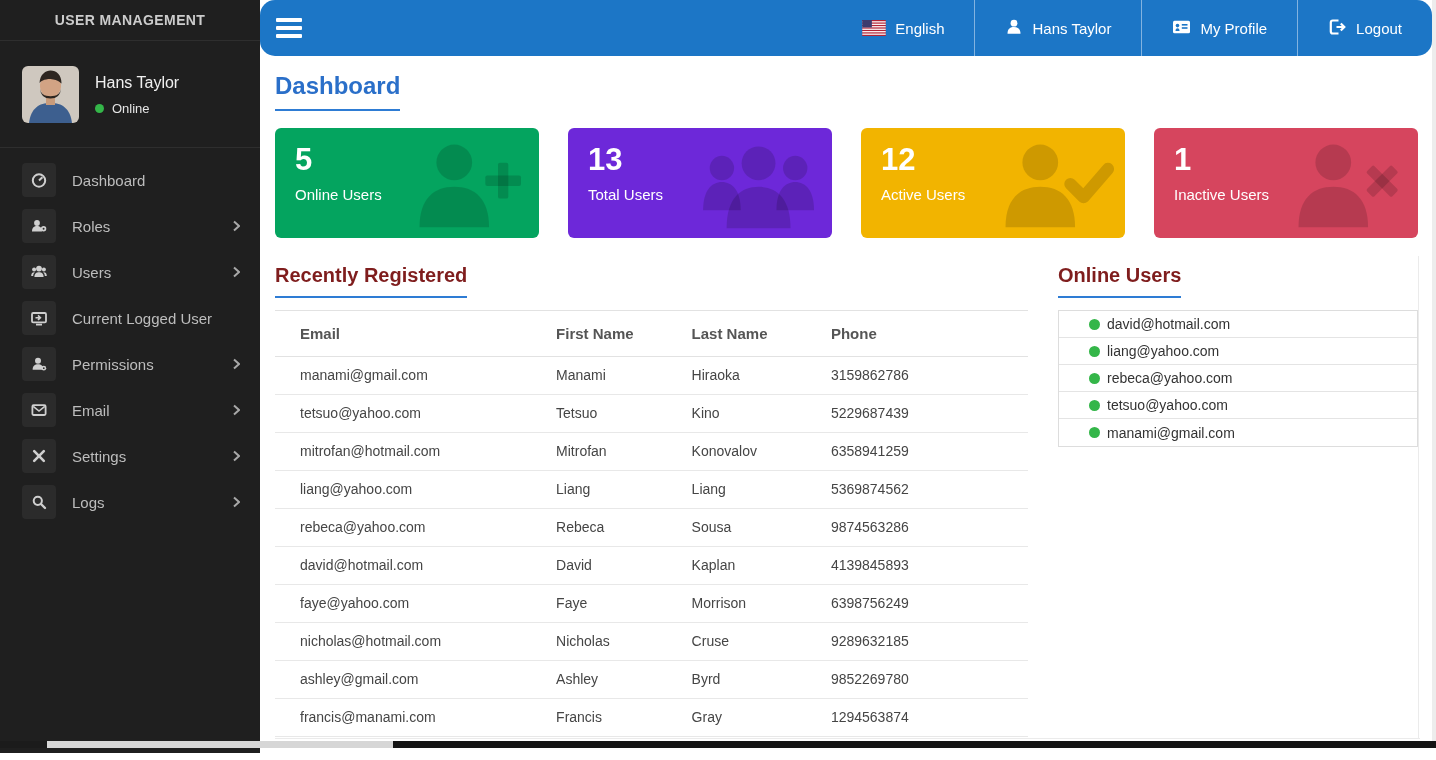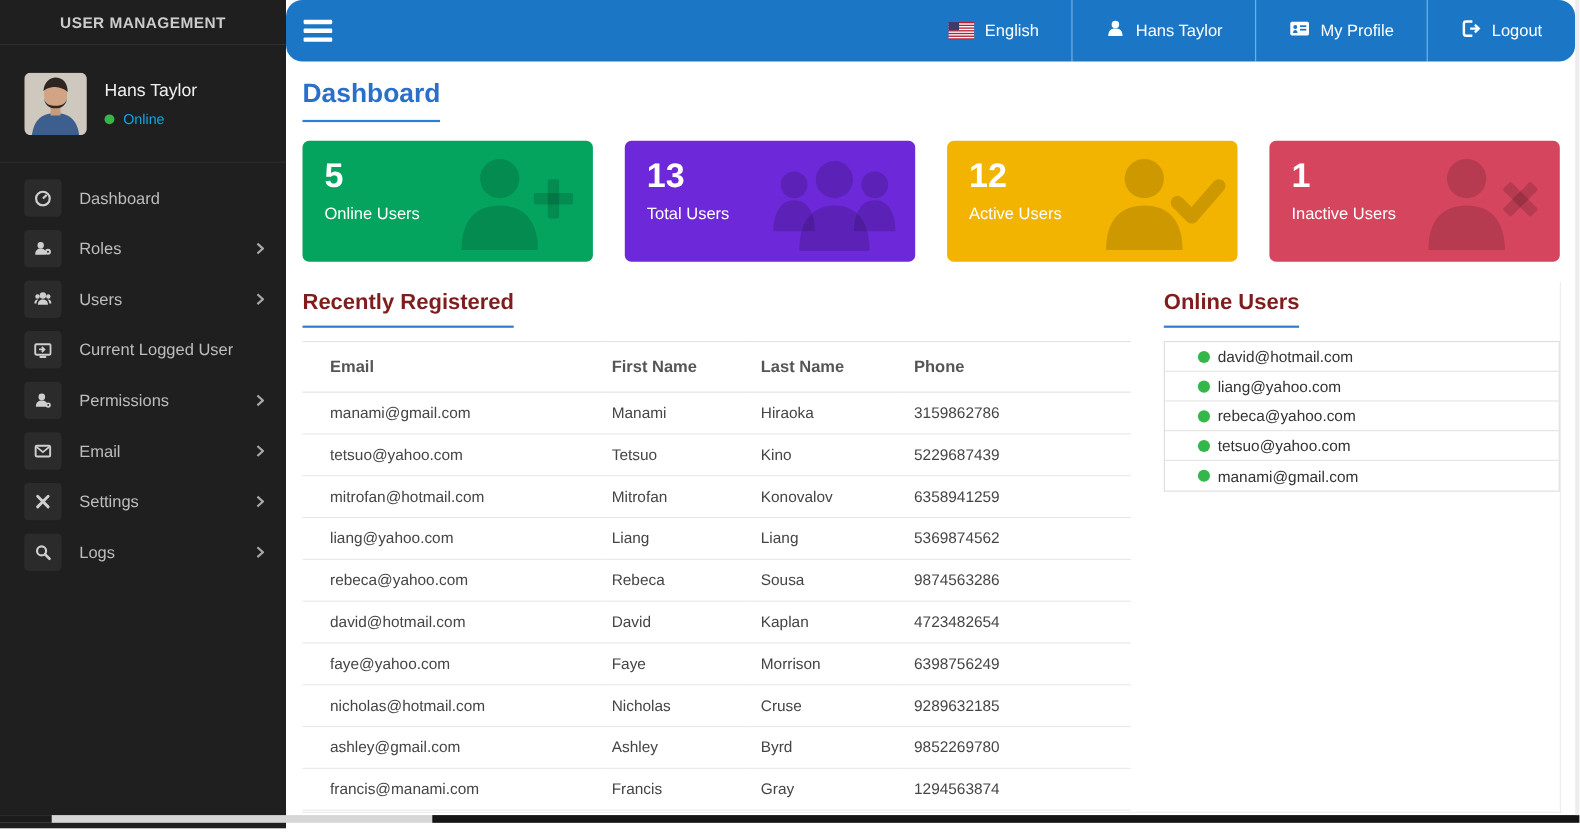--- a/index.html
+++ b/index.html
@@ -12,21 +12,21 @@
     background:#1f1f1f; color:#c9c9c9; z-index:3; }
   .sidebar-title { height:41px; line-height:41px; text-align:center;
     font-size:14px; font-weight:bold; letter-spacing:.4px; color:#cccccc;
     border-bottom:1px solid rgba(255,255,255,.07); }
   .profile { display:flex; padding:25px 16px 24px 22px;
     border-bottom:1px solid rgba(255,255,255,.07); }
   .avatar { width:57px; height:57px; border-radius:6px; overflow:hidden; flex:none; }
   .avatar svg { display:block; }
   .profile-info { margin-left:16px; padding-top:8px; }
   .profile-name { font-size:16px; color:#f0f0f0; }
-  .profile-status { margin-top:9px; font-size:13px; color:#0ea5e9;
+  .profile-status { margin-top:9px; font-size:13px; color:#e5e5e5;
     display:flex; align-items:center; }
   .status-dot { width:9px; height:9px; border-radius:50%; background:#34b649;
     display:inline-block; margin-right:8px; }
   .menu { list-style:none; padding-top:9px; }
   .menu-item { height:46px; display:flex; align-items:center;
     padding:0 20px 0 22px; cursor:pointer; font-size:15px; color:#bdbdbd; }
   .mi-icon { width:34px; height:34px; border-radius:4px; background:#2b2b2b;
     display:flex; align-items:center; justify-content:center; margin-right:16px; flex:none; }
   .mi-chevron { margin-left:auto; display:flex; align-items:center; }
 
@@ -365,21 +365,21 @@
               <tr>
                 <td>rebeca@yahoo.com</td>
                 <td>Rebeca</td>
                 <td>Sousa</td>
                 <td>9874563286</td>
               </tr>
               <tr>
                 <td>david@hotmail.com</td>
                 <td>David</td>
                 <td>Kaplan</td>
-                <td>4723482654</td>
+                <td>4139845893</td>
               </tr>
               <tr>
                 <td>faye@yahoo.com</td>
                 <td>Faye</td>
                 <td>Morrison</td>
                 <td>6398756249</td>
               </tr>
               <tr>
                 <td>nicholas@hotmail.com</td>
                 <td>Nicholas</td>

